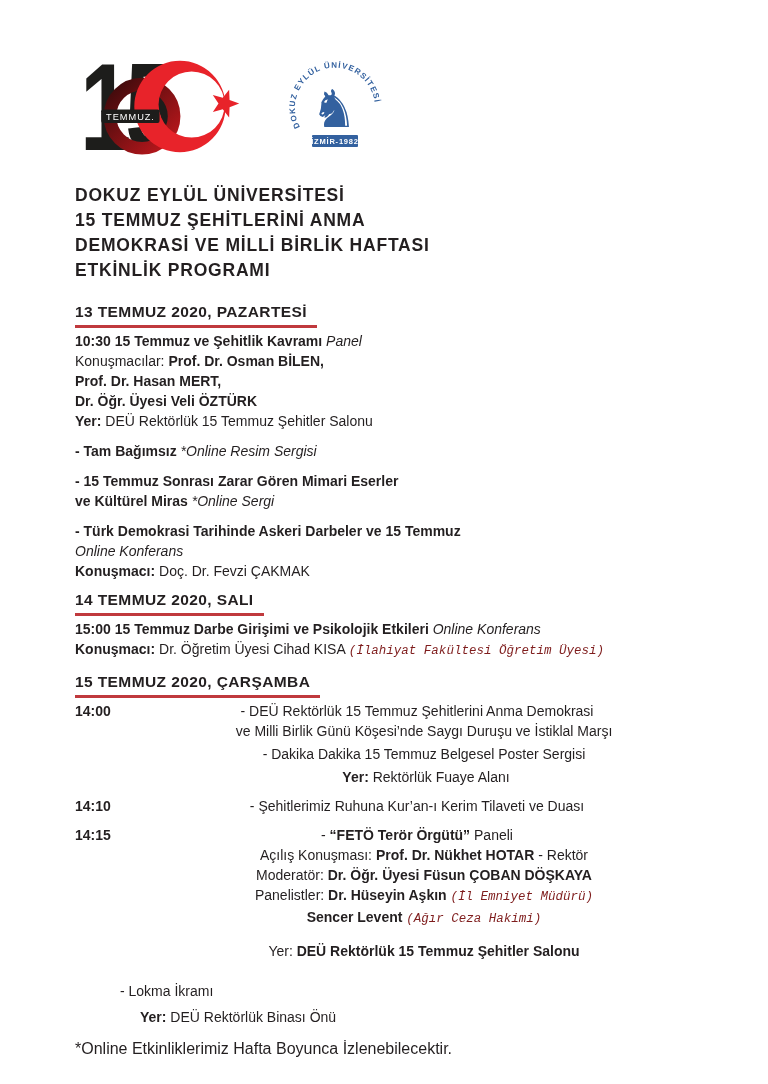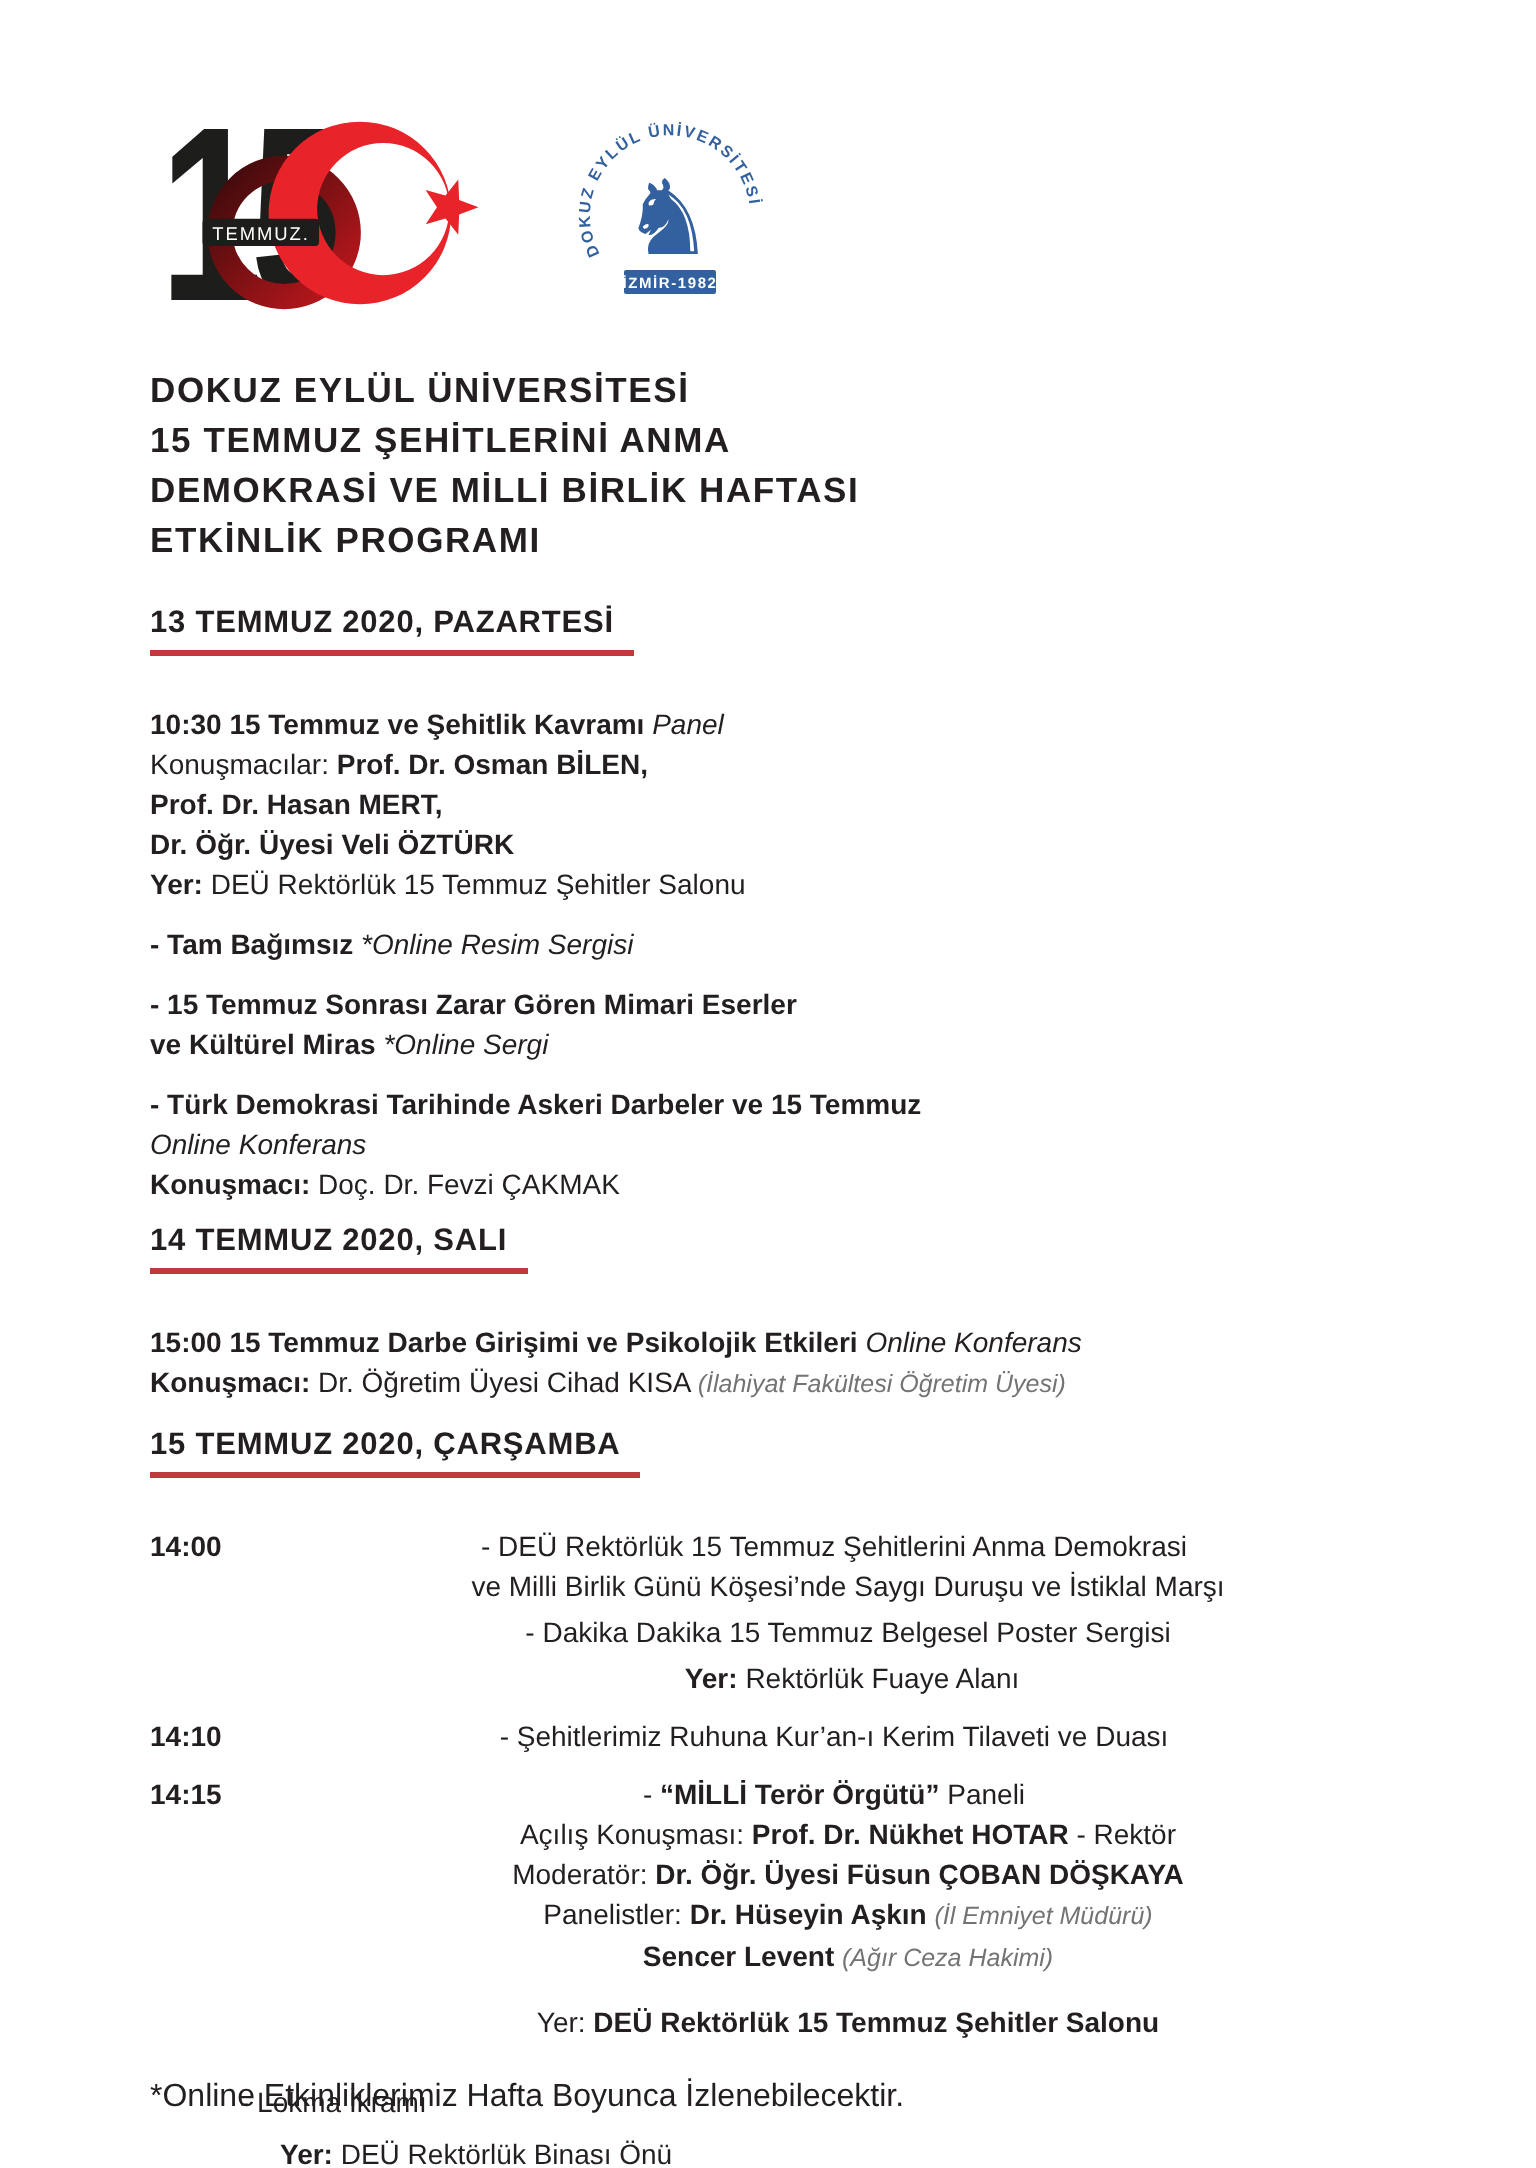--- a/index.html
+++ b/index.html
@@ -14,32 +14,32 @@
   }
   .content{padding:55px 62px 0 75px;}
   
   .logos{display:flex;align-items:flex-start;gap:40px;height:102px;margin-bottom:26px;}
   
   .title{font-size:17.5px;font-weight:bold;line-height:25px;letter-spacing:.8px;margin-bottom:20px;}
   
   .shead{
     display:inline-block;
     font-size:15.5px;font-weight:bold;letter-spacing:.4px;
-    margin:0 0 24px 0;
+    margin:0 0 3px 0;
     padding:0 10px 4px 0;
     border-bottom:3px solid var(--accent-red,#c0393d);
   }
   .sec{margin:0;}
   .sec2{margin-top:10px;}
   .sec3{margin-top:12px;}
   .blk{font-size:14px;line-height:20px;margin-bottom:10px;}
   .ln{white-space:nowrap;}
   .b{font-weight:bold;}
   .i{font-style:italic;}
-  .pi{font-style:italic;font-size:12.5px;color:#737373;}
+  .pi{font-style:italic;font-size:12.5px;color:#7f1d1d;font-family:Liberation Mono, monospace;}
   
   .event{display:flex;margin-bottom:9px;font-size:14px;line-height:20px;}
   .time{width:53px;flex-shrink:0;font-weight:bold;}
   .elines{flex:1;text-align:center;}
   .ind1{margin-left:14px;}
   .ind2{margin-left:18px;}
   .gap{margin-top:3px;}
   .biggap{margin-top:12px;}
   .trail{margin-left:45px;margin-top:20px;font-size:14px;line-height:20px;}
   .trail .yer{margin-left:20px;margin-top:6px;}
@@ -141,21 +141,21 @@
       <div class="event">
         <div class="time">14:10</div>
         <div class="elines">
           <div class="ln"><span>- Şehitlerimiz Ruhuna Kur’an-ı Kerim Tilaveti ve Duası</span></div>
         </div>
       </div>
 
       <div class="event">
         <div class="time">14:15</div>
         <div class="elines">
-          <div class="ln"><span>- </span><span class="b">“MİLLİ Terör Örgütü” </span><span>Paneli</span></div>
+          <div class="ln"><span>- </span><span class="b">“FETÖ Terör Örgütü” </span><span>Paneli</span></div>
           <div class="ln ind1"><span>Açılış Konuşması: </span><span class="b">Prof. Dr. Nükhet HOTAR </span><span>- Rektör</span></div>
           <div class="ln ind1"><span>Moderatör: </span><span class="b">Dr. Öğr. Üyesi Füsun ÇOBAN DÖŞKAYA</span></div>
           <div class="ln ind1"><span>Panelistler: </span><span class="b">Dr. Hüseyin Aşkın </span><span class="pi">(İl Emniyet Müdürü)</span></div>
           <div class="ln ind1"><span class="b">Sencer Levent </span><span class="pi">(Ağır Ceza Hakimi)</span></div>
           <div class="ln ind1 biggap"><span>Yer: </span><span class="b">DEÜ Rektörlük 15 Temmuz Şehitler Salonu</span></div>
         </div>
       </div>
 
       <div class="trail">
         <div class="ln"><span>- Lokma İkramı</span></div>

